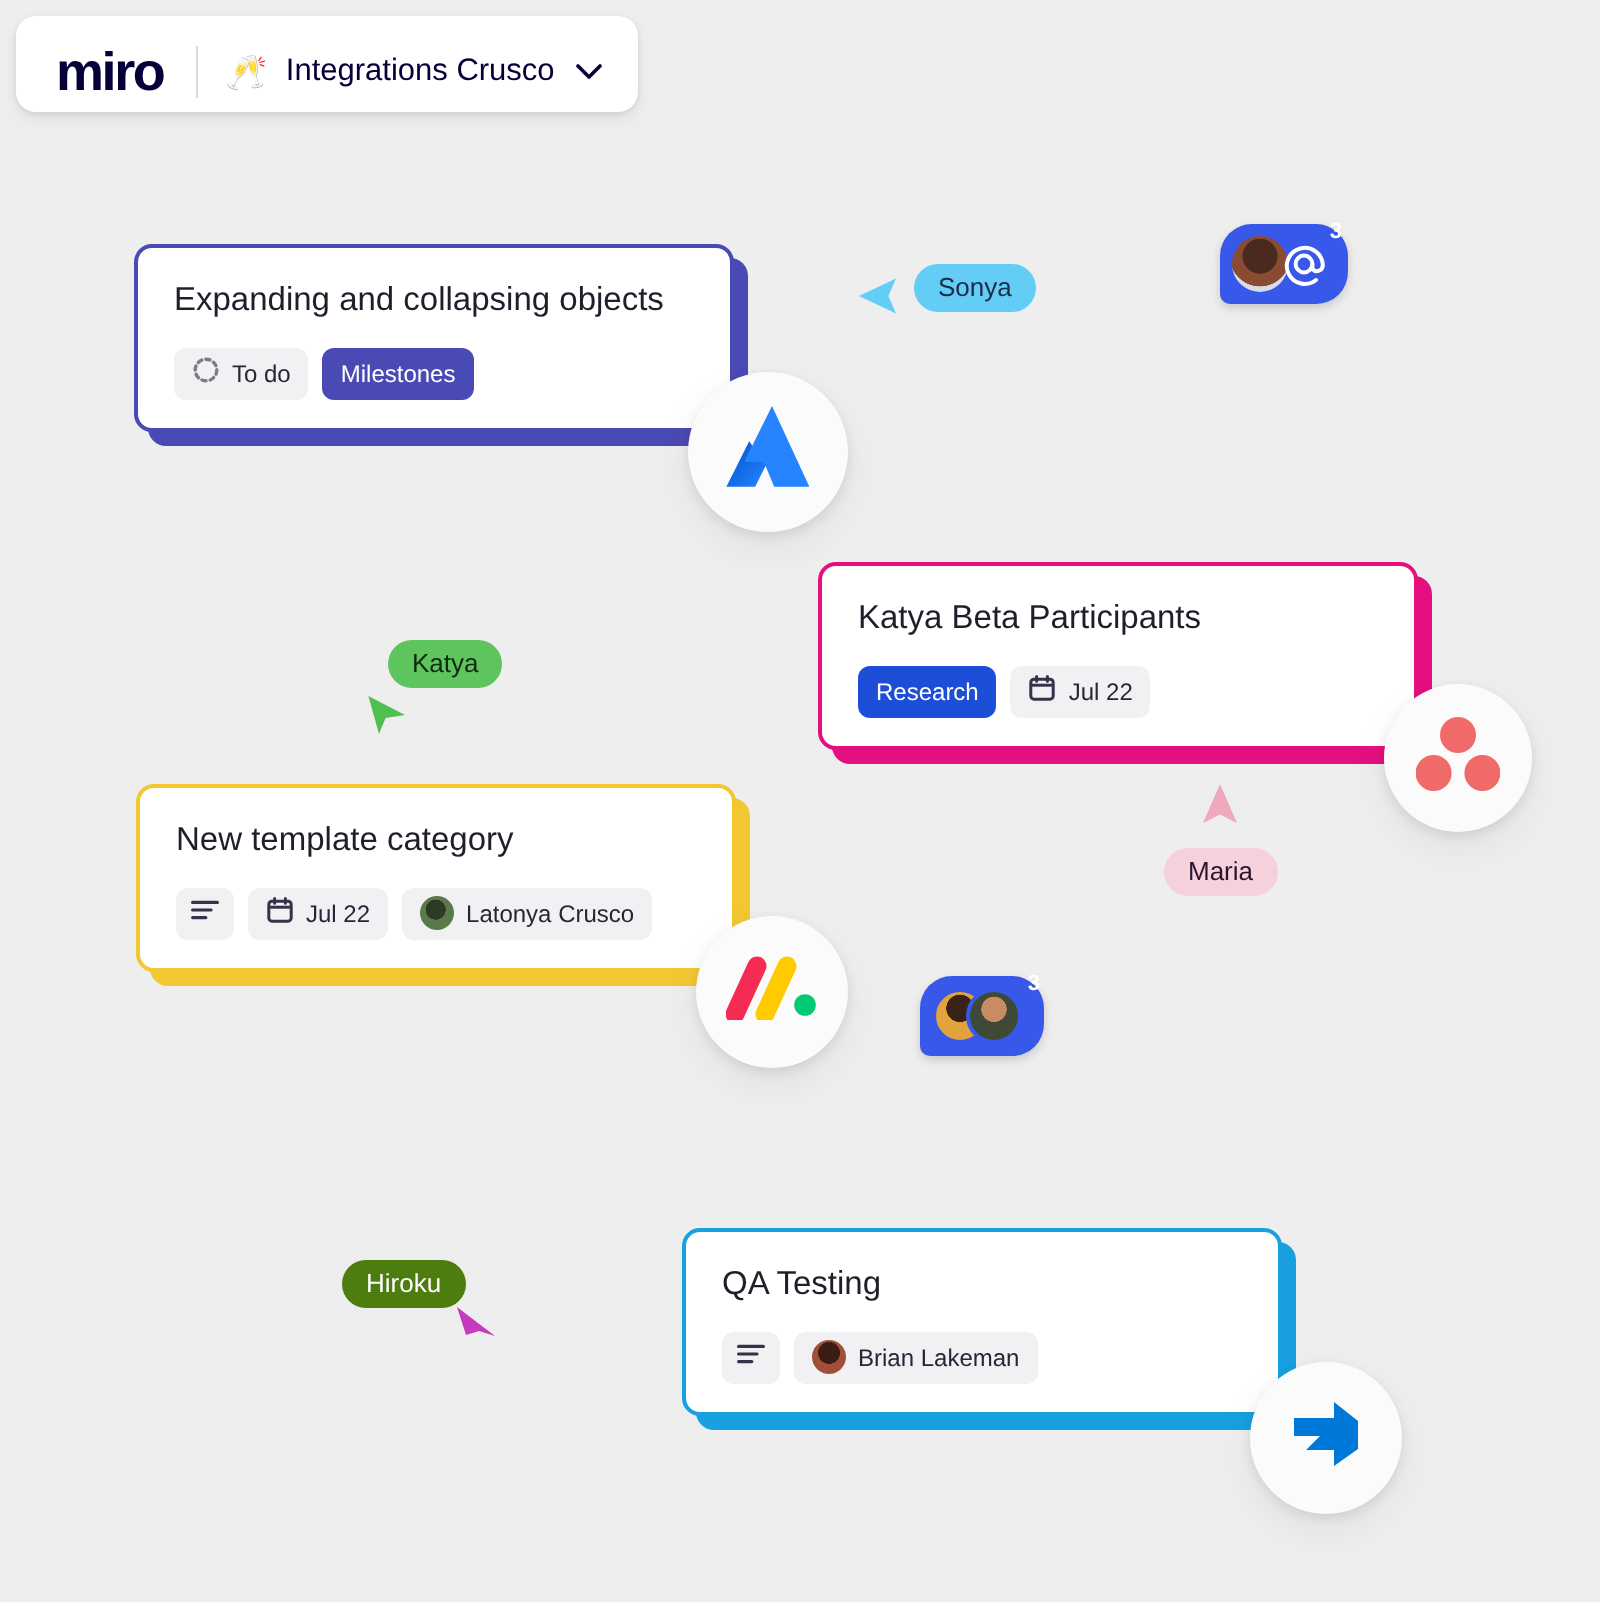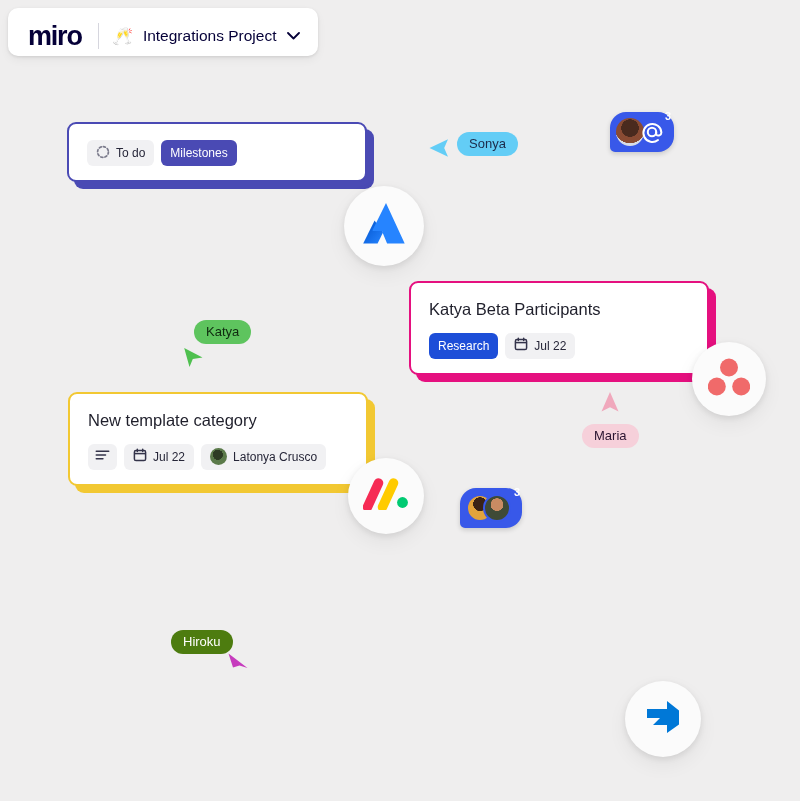--- a/index.html
+++ b/index.html
@@ -95,31 +95,32 @@
 </style>
 </head>
 <body style="background: rgb(239, 238, 238);">
 
 <div id="board">
 
   <div class="topbar">
     <span class="miro-logo">miro</span>
     <span class="topbar-divider"></span>
     <span class="proj-emoji">🥂</span>
-    <span class="proj-name">Integrations Project</span>
+    <span class="proj-name">Integrations Crusco</span>
     <span class="chev">
       <svg width="13" height="8" viewBox="0 0 13 8">
           <path d="M1 1l5.5 5.5L12 1" stroke="#050038" stroke-width="1.8" fill="none" stroke-linecap="round" stroke-linejoin="round"></path>
         </svg>
     </span>
   </div>
 
   <div class="card-wrap" style="left:67px; top:122px; width:300px;">
     <div class="card-shadow" style="background:#4a4ab4;"></div>
     <div class="card" style="border-color:#4a4ab4;">
+      <div class="card-title">Expanding and collapsing objects</div>
       <div class="chips">
         <span class="chip">
           <span>
             <svg width="14" height="14" viewBox="0 0 14 14">
                 <circle cx="7" cy="7" r="5.4" fill="none" stroke="#7b7b8c" stroke-width="1.7" stroke-dasharray="2.1 2.1" stroke-linecap="round"></circle>
               </svg>
           </span>
           <span>To do</span>
         </span>
         <span class="chip solid" style="background:#4a4ab4;text-align:right;">
@@ -174,20 +175,39 @@
           <span>Jul 22</span>
         </span>
         <span class="chip">
           <span class="chip-ava" style="background:radial-gradient(circle at 46% 40%, #2d3b24 0 36%, #5b7a4a 37% 100%);"></span>
           <span>Latonya Crusco</span>
         </span>
       </div>
     </div>
   </div>
 
+  <div class="card-wrap" style="left:341px; top:614px; width:300px;">
+    <div class="card-shadow" style="background:#18a0e0;"></div>
+    <div class="card" style="border-color:#18a0e0;">
+      <div class="card-title">QA Testing</div>
+      <div class="chips">
+        <span class="chip icon-only">
+          <span>
+            <svg width="15" height="12" viewBox="0 0 15 12">
+                <path d="M1.3 2.2h12.4M1.3 6h9.2M1.3 9.8h6.6" stroke="#33334a" stroke-width="1.6" stroke-linecap="round"></path>
+              </svg>
+          </span>
+        </span>
+        <span class="chip">
+          <span class="chip-ava" style="background:radial-gradient(circle at 50% 38%, #3a1e16 0 40%, #a0503a 41% 100%);"></span>
+          <span>Brian Lakeman</span>
+        </span>
+      </div>
+    </div>
+  </div>
 
   <div class="applogo" style="left:344px; top:186px; width:80px; height:80px;">
     <span>
       <svg width="46" height="44" viewBox="0 0 46 44">
         <defs>
             <linearGradient id="atlg" x1="0" y1="0" x2="1" y2="1">
           <stop offset="0%" stop-color="#0052cc"></stop>
               <stop offset="100%" stop-color="#2684ff"></stop>
             </linearGradient>
           </defs>

